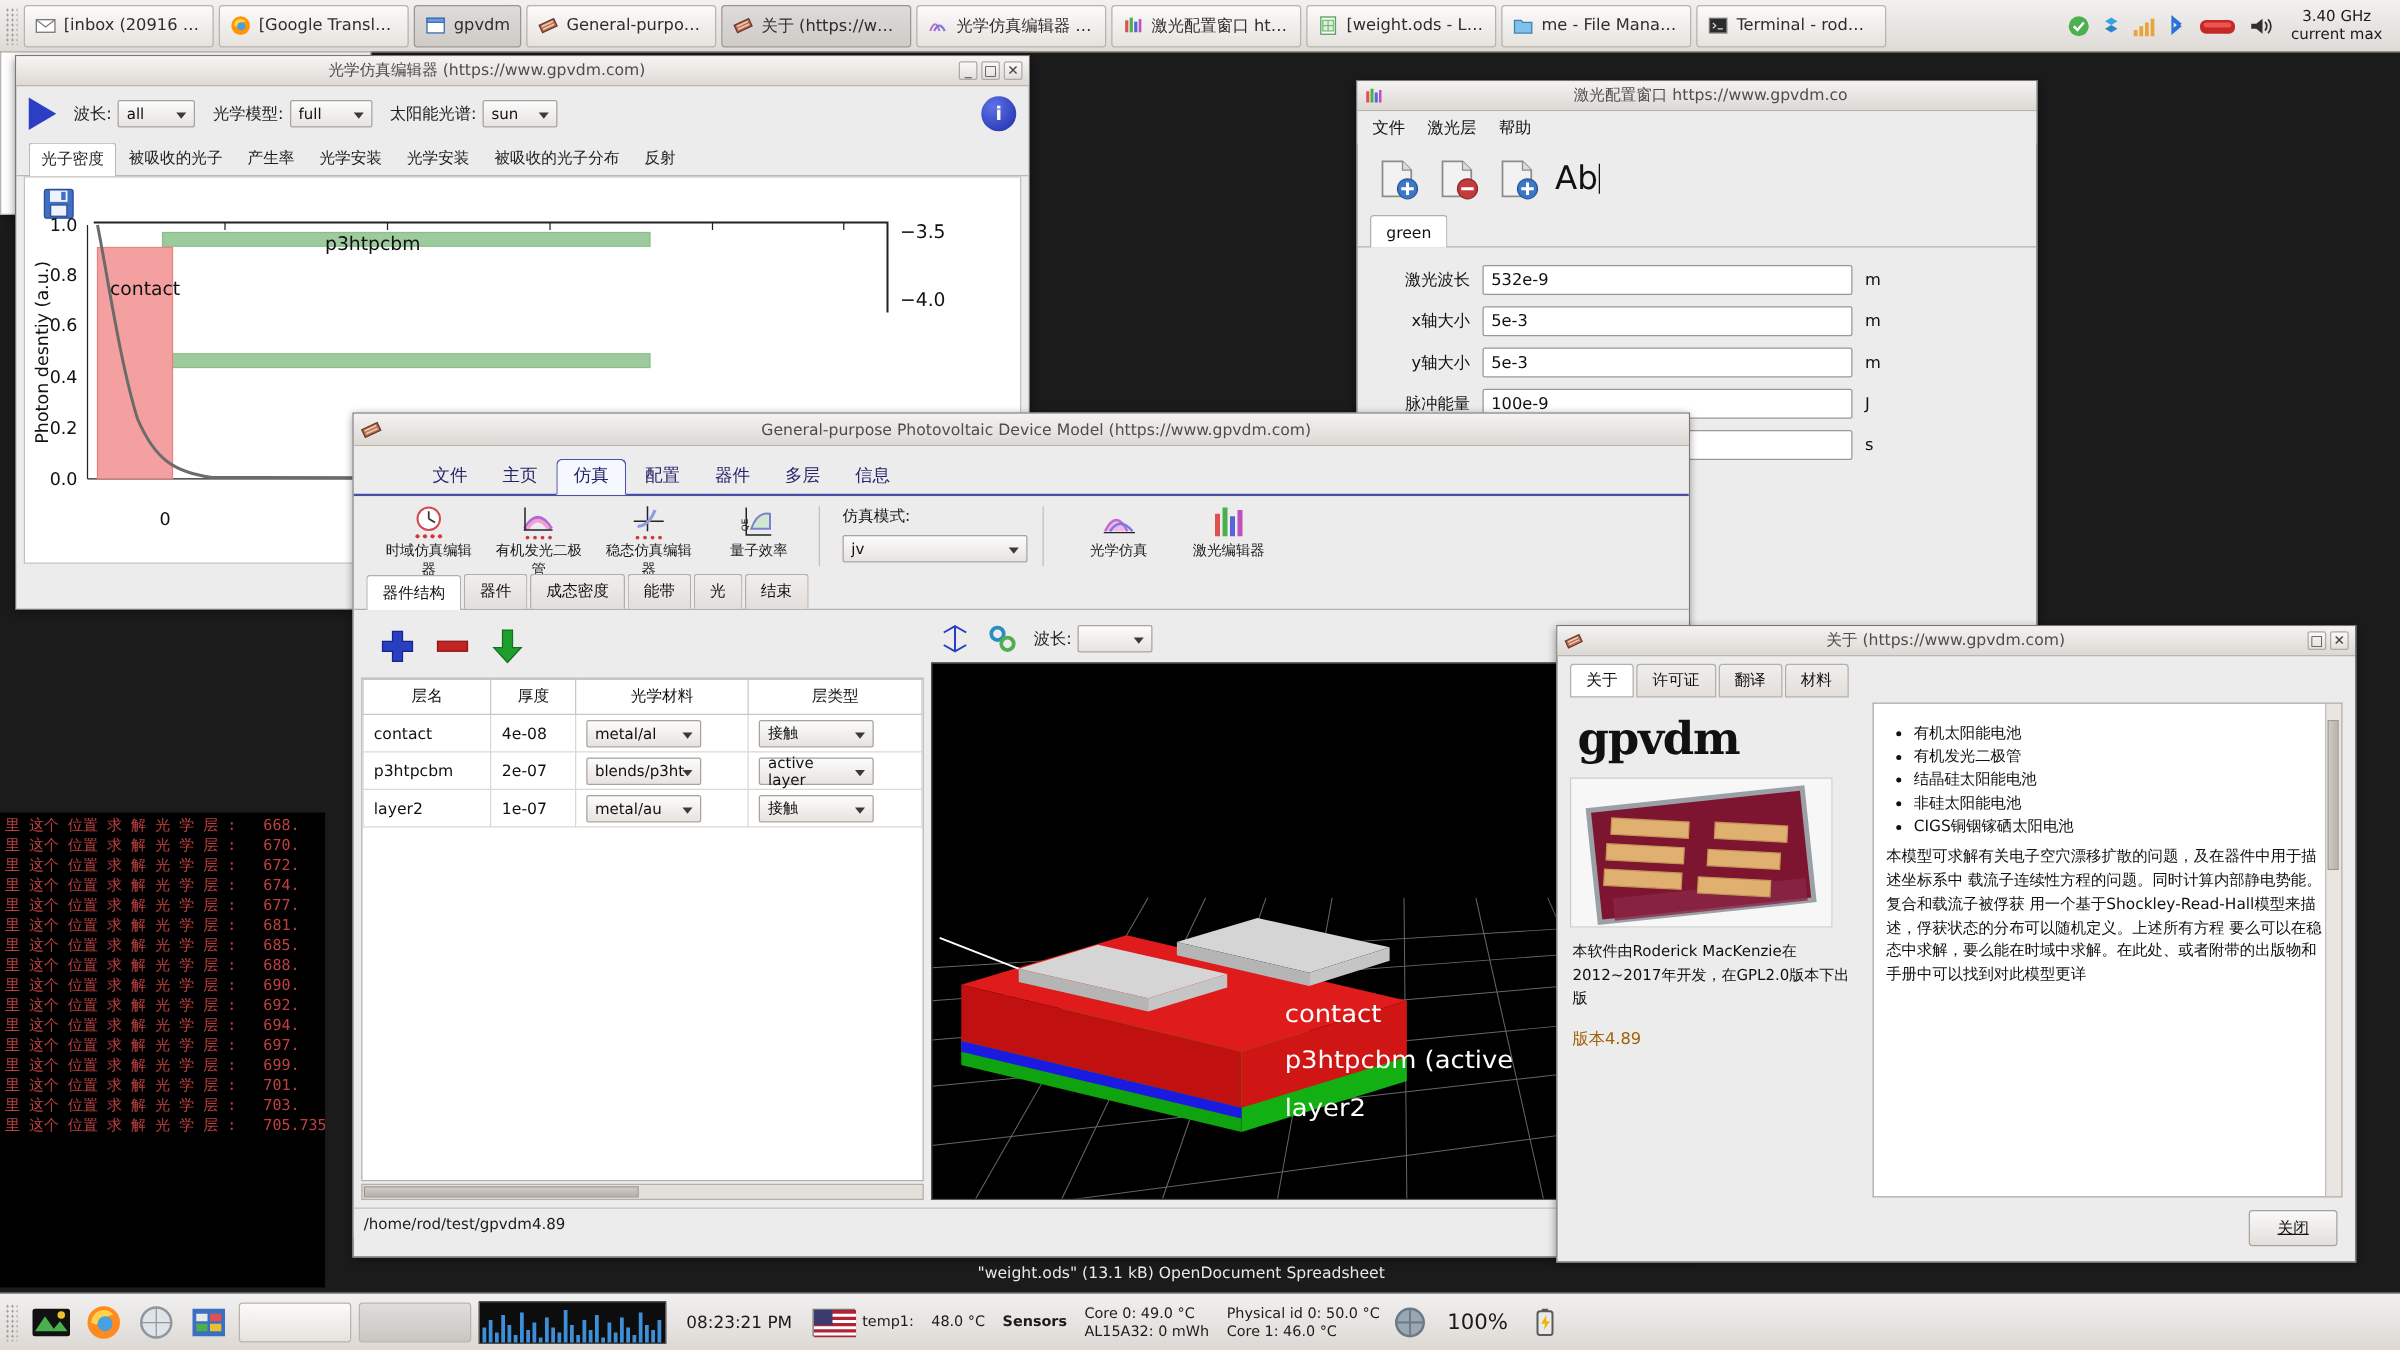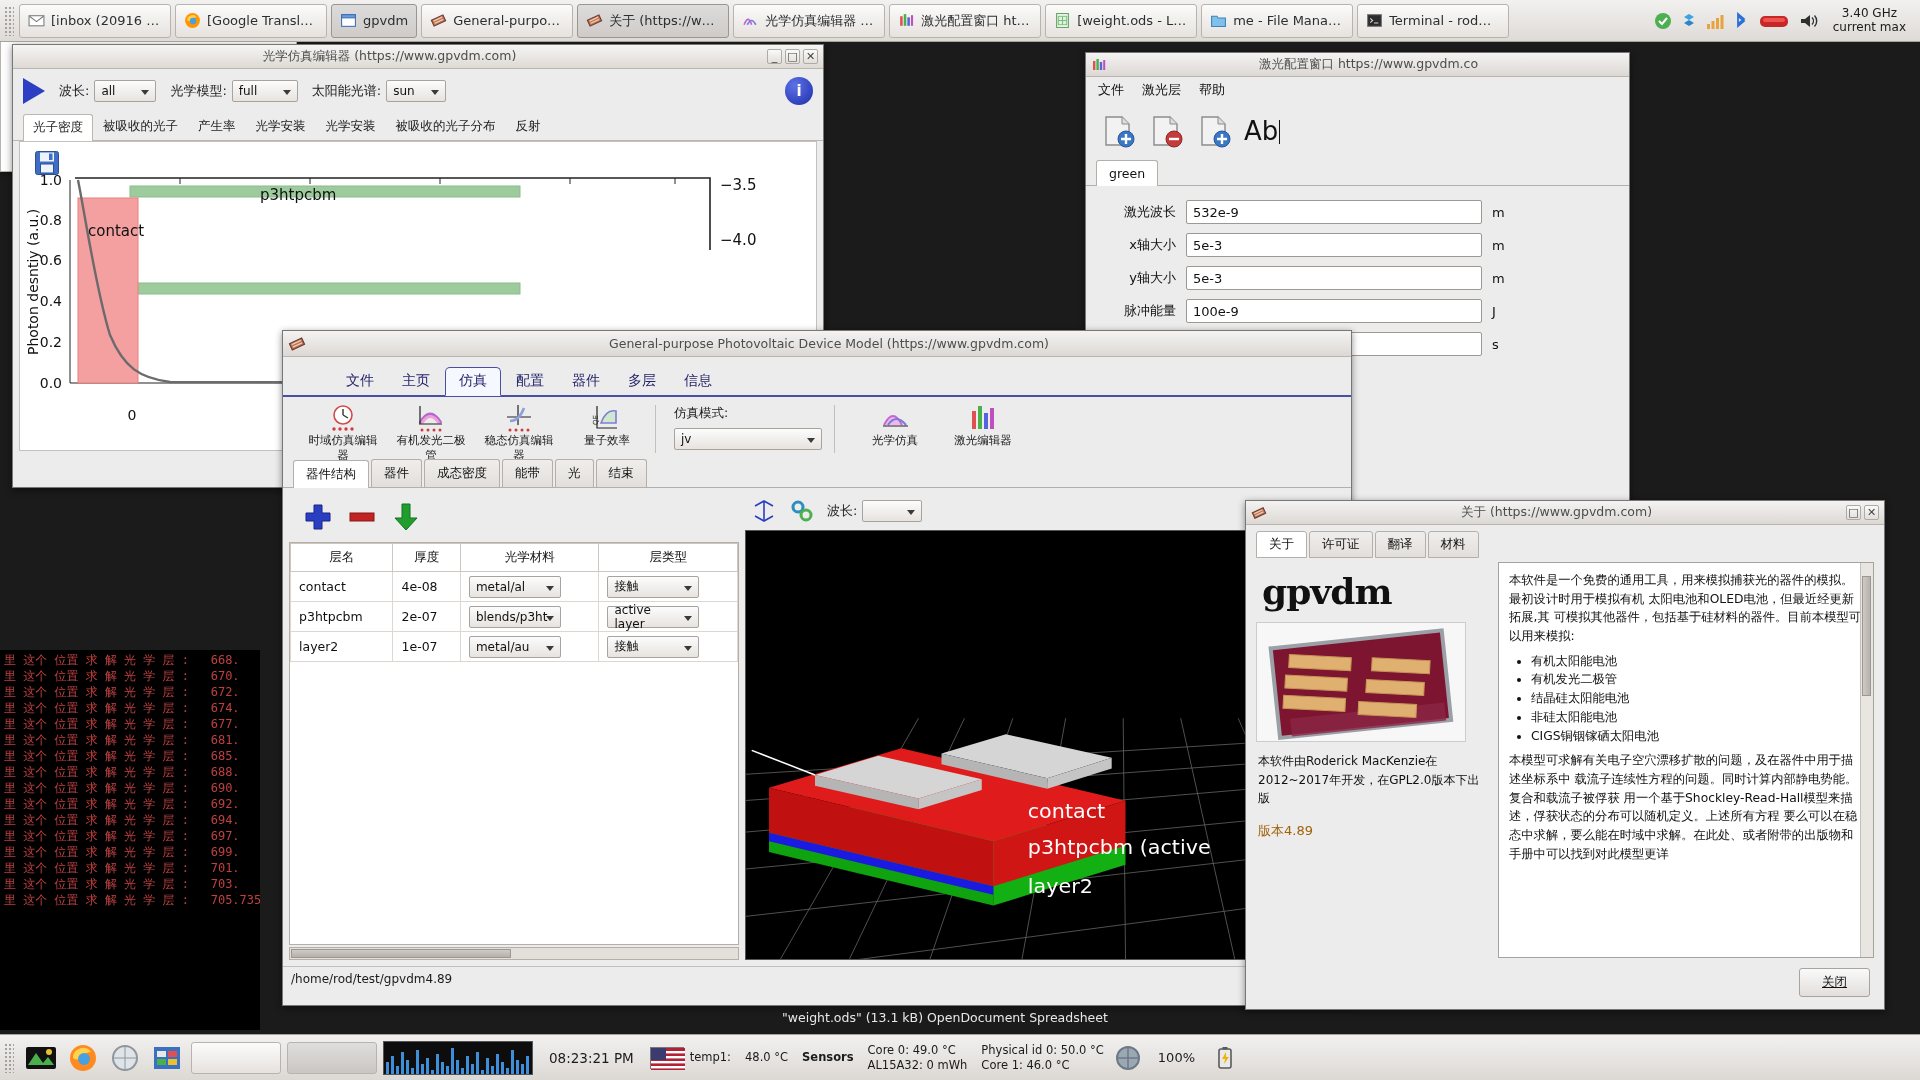--- a/index.html
+++ b/index.html
@@ -113,21 +113,21 @@
   .scrollbar-h { height:13px; background:#e3dfdb; border:1px solid #b5afa9; position:relative; margin-top:2px;}
   .scrollbar-h .thumb { position:absolute; left:1px; top:1px; height:9px; width:220px;
                         background:linear-gradient(#cfcac5,#b7b1ab); border:1px solid #9d9791; }
   .panel-right { flex:1; display:flex; flex-direction:column; }
   .pr-top { display:flex; align-items:center; gap:12px; padding:4px 6px 6px; }
   .gl { flex:1; background:#000; position:relative; overflow:hidden; border:1px solid #555; }
   .statusbar { height:24px; background:#ececec; border-top:1px solid #c5bfb9;
                font-size:12px; color:#1b1b1b; display:flex; align-items:center; padding:0 8px; }
 
   
-  #laserwin { left:1085px; top:52px; width:545px; height:485px; }
+  #laserwin { left:1085px; top:64px; width:545px; height:485px; }
   .menubar { height:26px; display:flex; align-items:center; gap:18px; padding:0 12px; font-size:13px; color:#111; background:#ececec;}
   .laser-tb { height:56px; display:flex; align-items:center; gap:12px; padding:0 14px; }
   .ab-caret { font-size:26px; color:#111; letter-spacing:0; position:relative; }
   .ab-caret .bar { display:inline-block; width:1px; height:24px; background:#111; vertical-align:-4px; margin-left:1px;}
   .laser-tabstrip { display:flex; padding:0 10px; border-bottom:1px solid #b5afa9; }
   .laser-form { padding:14px 18px; display:flex; flex-direction:column; gap:9px; }
   .lrow { display:flex; align-items:center; gap:10px; font-size:13px; color:#111; }
   .lrow .lbl { width:72px; text-align:right; }
   .linput { width:296px; height:24px; background:#fff; border:1px solid #9e9892; border-radius:2px;
             padding:0 6px; font-size:13px; color:#111; display:flex; align-items:center; }
@@ -177,21 +177,21 @@
   #bottombar { position:absolute; left:0; bottom:0; width:1920px; height:46px;
                background:linear-gradient(#f2f1f0,#dcd8d4); border-top:1px solid #a8a29c;
                display:flex; align-items:center; gap:6px; padding:0 0; z-index:500; }
   .launcher { width:36px; height:36px; display:flex; align-items:center; justify-content:center; }
   .winbtn { width:90px; height:32px; border:1px solid #b9b3ad; border-radius:3px;
             background:linear-gradient(#fbfbfa,#e6e2de); }
   .winbtn.sel { background:linear-gradient(#dfdedd,#cac6c2); }
   .sysgraph { width:150px; height:34px; background:#0d0d0d; border:1px solid #555; position:relative; overflow:hidden; }
   .clock { font-size:13.5px; color:#1b1b1b; padding:0 10px; }
   .sensors { font-size:11.5px; color:#1b1b1b; line-height:1.25; display:flex; gap:14px; align-items:center;}
-  .zoomlbl { font-size:13px; color:#1b1b1b; padding:0 6px; }
+  .zoomlbl { font-size:17px; color:#1b1b1b; padding:0 6px; }
   .flag { width:34px; height:22px; border:1px solid #777; }
 </style>
 </head>
 <body>
 
 <div id="desktop">
 
   <div id="taskbar">
     <div class="grip"></div>
 
@@ -828,21 +828,20 @@
                 <rect x="100" y="78" width="58" height="13" transform="rotate(9 100 78)"></rect>
               </g>
             </g>
           </svg>
         </div>
         <div class="about-credit">本软件由Roderick MacKenzie在 2012~2017年开发，在GPL2.0版本下出版</div>
         <div class="about-ver">版本4.89</div>
       </div>
 
       <div class="about-text">
-        <div>本软件是一个免费的通用工具，用来模拟捕获光的器件的模拟。最初设计时用于模拟有机 太阳电池和OLED电池，但最近经更新拓展,其 可模拟其他器件，包括基于硅材料的器件。目前本模型可以用来模拟:</div>
         <ul>
           <li>有机太阳能电池</li>
           <li>有机发光二极管</li>
           <li>结晶硅太阳能电池</li>
           <li>非硅太阳能电池</li>
           <li>CIGS铜铟镓硒太阳电池</li>
         </ul>
         <div>本模型可求解有关电子空穴漂移扩散的问题，及在器件中用于描述坐标系中 载流子连续性方程的问题。同时计算内部静电势能。复合和载流子被俘获 用一个基于Shockley-Read-Hall模型来描述，俘获状态的分布可以随机定义。上述所有方程 要么可以在稳态中求解，要么能在时域中求解。在此处、或者附带的出版物和手册中可以找到对此模型更详</div>
         <div class="vscroll">
           <span class="vthumb"></span>

